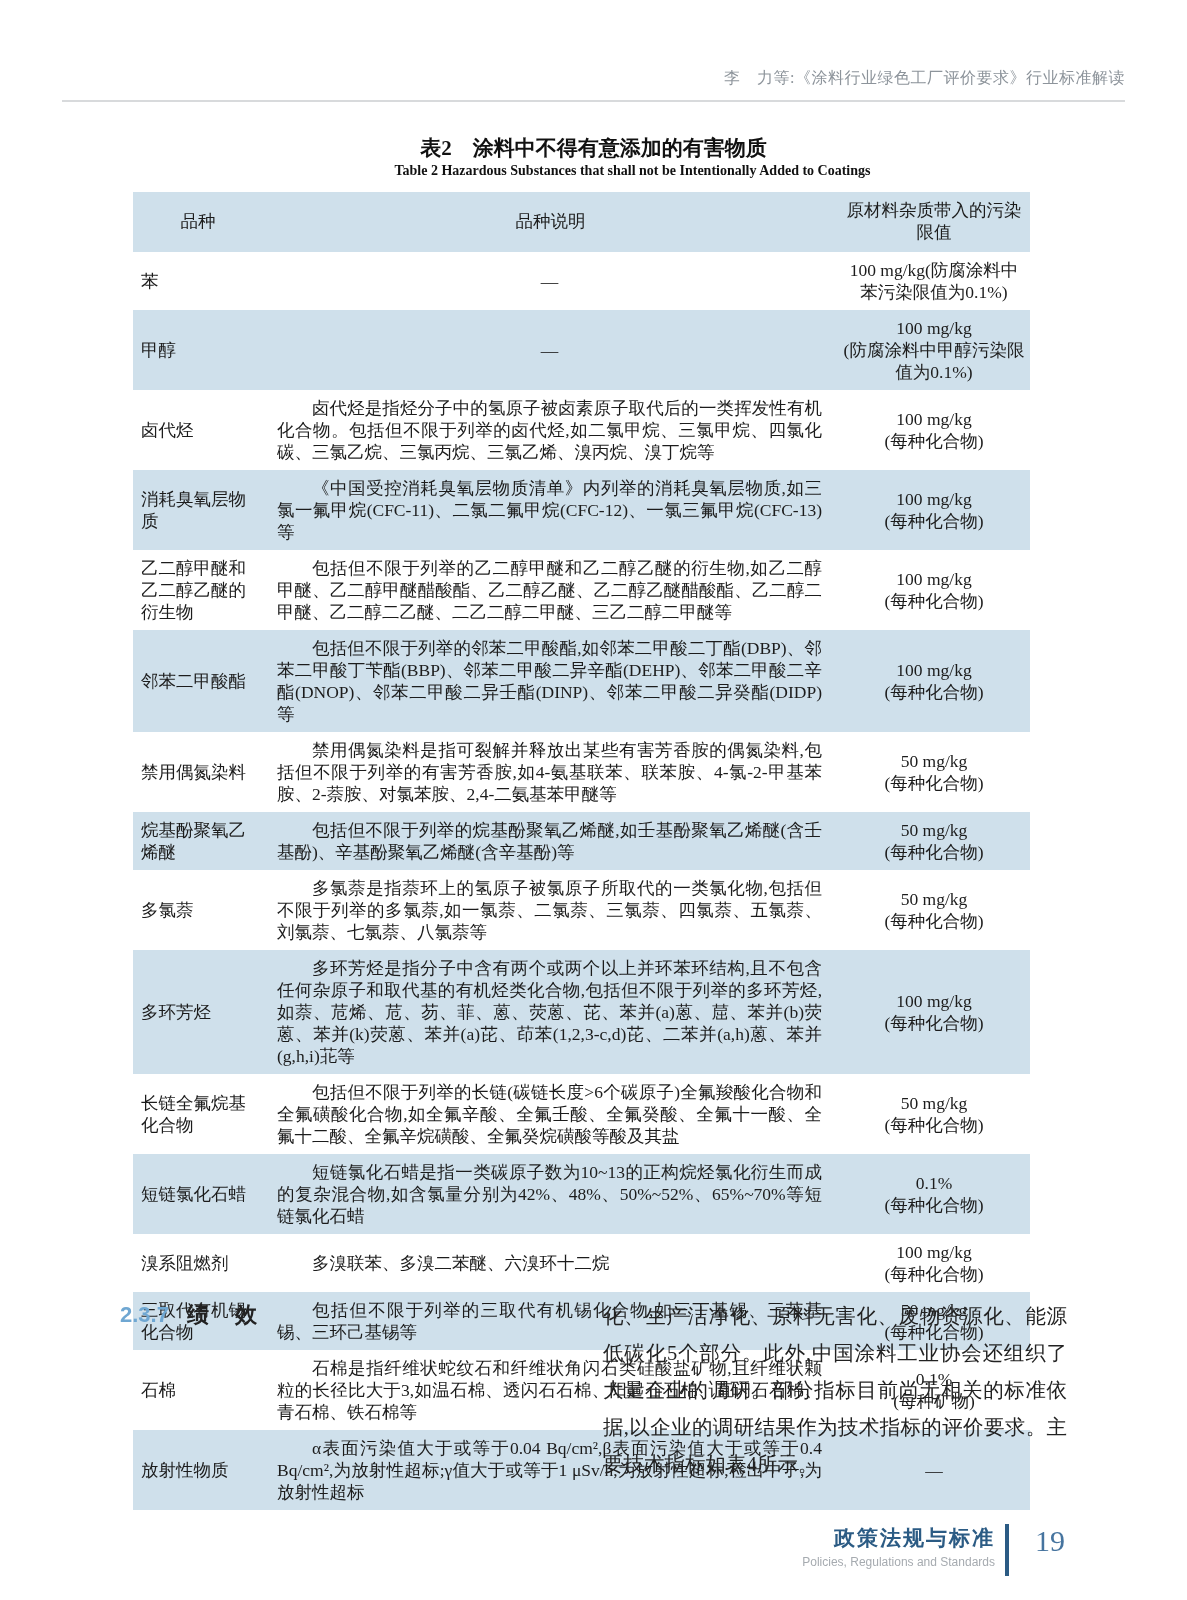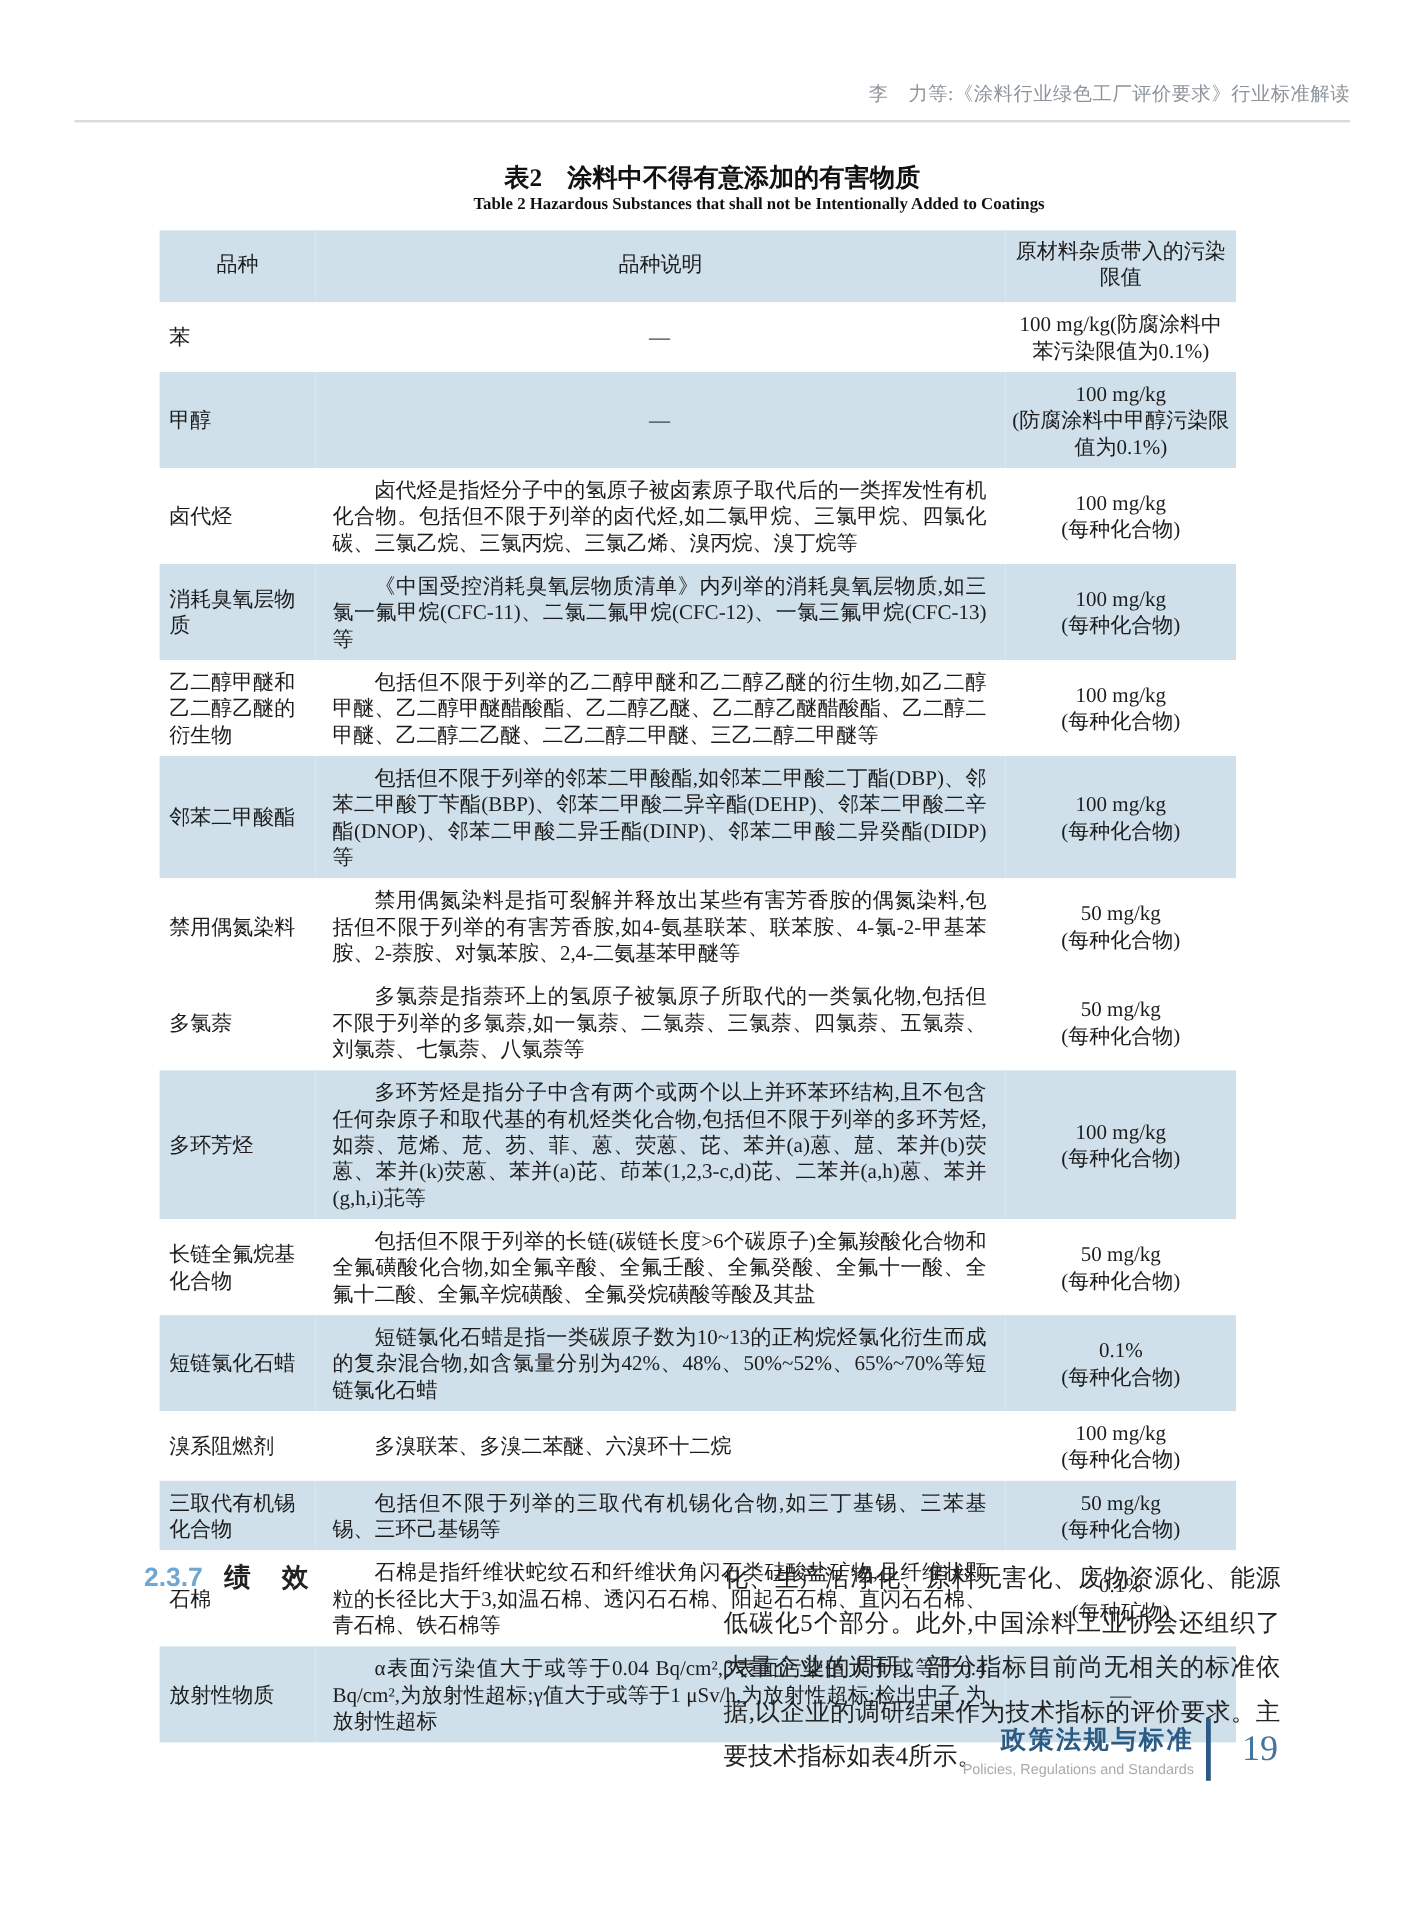--- a/index.html
+++ b/index.html
@@ -62,22 +62,22 @@
     font-family:Liberation Sans, sans-serif;
     font-size:22px;margin:2px 0 8px 0;
   }
   .sec-num{color:var(--section_number_blue);font-weight:bold;margin-right:18px;}
   .sec-title{color:#222;font-weight:bold;letter-spacing:2px;}
   .body-para{
     margin:0;font-size:20.5px;line-height:37px;text-align:justify;color:#222;
   }
   .body-para.indent{text-indent:2em;}
   .footer{
-    position:absolute;top:1432px;right:122px;
-    display:flex;align-items:center;
+    position:absolute;top:1524px;right:122px;
+    display:flex;align-items:flex-start;
   }
   .footer-titles{text-align:right;padding-right:10px;}
   .footer-zh{
     font-family:"Liberation Sans","DejaVu Sans",sans-serif;
     font-size:21px;font-weight:bold;color:var(--footer_blue);letter-spacing:2px;
   }
   .footer-en{
     font-family:"Liberation Sans","DejaVu Sans",sans-serif;
     font-size:12px;color:#a6abb0;margin-top:3px;
   }
@@ -147,20 +147,26 @@
       <td class="c-desc">包括但不限于列举的邻苯二甲酸酯,如邻苯二甲酸二丁酯(DBP)、邻苯二甲酸丁苄酯(BBP)、邻苯二甲酸二异辛酯(DEHP)、邻苯二甲酸二辛酯(DNOP)、邻苯二甲酸二异壬酯(DINP)、邻苯二甲酸二异癸酯(DIDP)等</td>
       <td class="c-limit">100 mg/kg
 (每种化合物)</td>
     </tr>
         <tr>
       <td class="c-name">禁用偶氮染料</td>
       <td class="c-desc">禁用偶氮染料是指可裂解并释放出某些有害芳香胺的偶氮染料,包括但不限于列举的有害芳香胺,如4-氨基联苯、联苯胺、4-氯-2-甲基苯胺、2-萘胺、对氯苯胺、2,4-二氨基苯甲醚等</td>
       <td class="c-limit">50 mg/kg
 (每种化合物)</td>
     </tr>
+        <tr class="shaded">
+      <td class="c-name">烷基酚聚氧乙烯醚</td>
+      <td class="c-desc">包括但不限于列举的烷基酚聚氧乙烯醚,如壬基酚聚氧乙烯醚(含壬基酚)、辛基酚聚氧乙烯醚(含辛基酚)等</td>
+      <td class="c-limit">50 mg/kg
+(每种化合物)</td>
+    </tr>
         <tr>
       <td class="c-name">多氯萘</td>
       <td class="c-desc">多氯萘是指萘环上的氢原子被氯原子所取代的一类氯化物,包括但不限于列举的多氯萘,如一氯萘、二氯萘、三氯萘、四氯萘、五氯萘、刘氯萘、七氯萘、八氯萘等</td>
       <td class="c-limit">50 mg/kg
 (每种化合物)</td>
     </tr>
         <tr class="shaded">
       <td class="c-name">多环芳烃</td>
       <td class="c-desc">多环芳烃是指分子中含有两个或两个以上并环苯环结构,且不包含任何杂原子和取代基的有机烃类化合物,包括但不限于列举的多环芳烃,如萘、苊烯、苊、芴、菲、蒽、荧蒽、芘、苯并(a)蒽、䓛、苯并(b)荧蒽、苯并(k)荧蒽、苯并(a)芘、茚苯(1,2,3-c,d)芘、二苯并(a,h)蒽、苯并(g,h,i)苝等</td>
       <td class="c-limit">100 mg/kg

